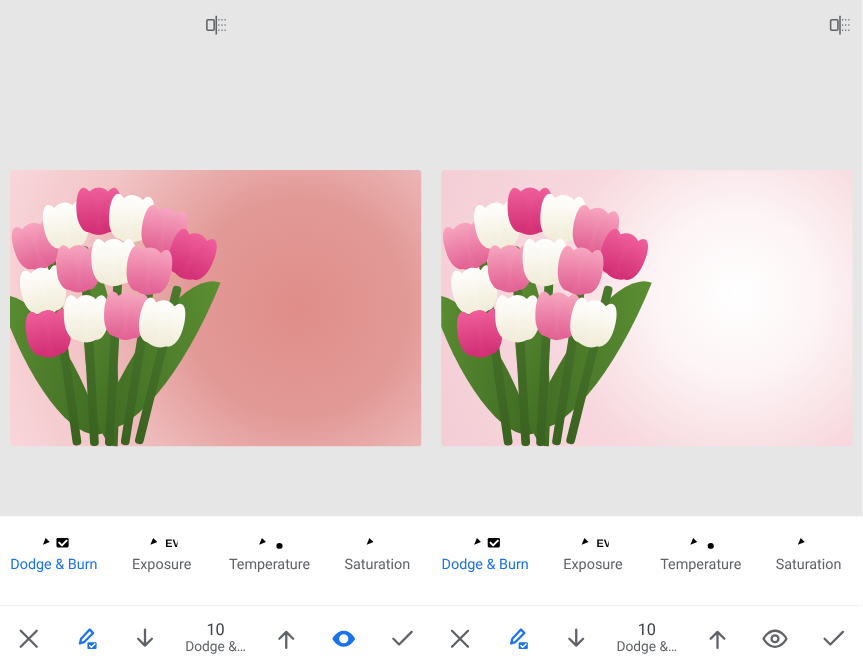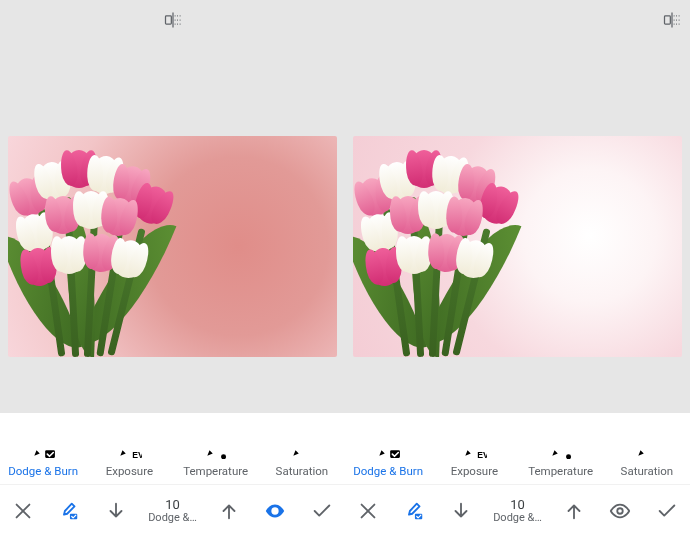--- a/index.html
+++ b/index.html
@@ -17,21 +17,21 @@
   .leaf{position:absolute;bottom:0;background:linear-gradient(120deg,#5c8f33,#3e6a22);border-radius:0 100% 0 100%;}
   .bud{position:absolute;width:30px;height:38px;border-radius:50% 50% 50% 50% / 60% 60% 40% 40%;}
   .bud::before,.bud::after{content:"";position:absolute;top:0;width:16px;height:36px;border-radius:50% 50% 50% 50% / 60% 60% 40% 40%;}
   .bud::before{left:-3px;transform:rotate(-8deg);}
   .bud::after{right:-3px;transform:rotate(8deg);}
   .pink,.pink::before,.pink::after{background:linear-gradient(#f7a6c0,#e26093);}
   .white,.white::before,.white::after{background:linear-gradient(#ffffff,#f1ecd8);}
   .hot,.hot::before,.hot::after{background:linear-gradient(#ef5f9a,#d22e74);}
   
   .tools{height:71px;display:flex;}
-  .tool-col{flex:1;display:flex;flex-direction:column;align-items:center;justify-content:flex-end;padding-bottom:6px;cursor:pointer;}
+  .tool-col{flex:1;display:flex;flex-direction:column;align-items:center;padding-bottom:6px;cursor:pointer;}
   .tool-col .ticon{width:26px;height:26px;margin-bottom:5px;display:flex;align-items:center;justify-content:center;}
   .tool-col .ticon svg{width:26px;height:26px;}
   .tool-col .tlabel{font-size:11.5px;color:#5f6368;text-align:center;white-space:nowrap;}
   .tool-col.active .tlabel{color:#1a73e8;}
   
   .actions{height:52px;display:flex;border-top:1px solid #f1f1f1;}
   .aside{width:345px;display:flex;align-items:center;justify-content:space-around;}
   .abtn{width:28px;height:28px;display:flex;align-items:center;justify-content:center;cursor:pointer;}
   .abtn svg{width:22px;height:22px;stroke:#5f6368;fill:none;stroke-width:2;stroke-linecap:round;stroke-linejoin:round;}
   .abtn.blue svg{stroke:#1a73e8;}

